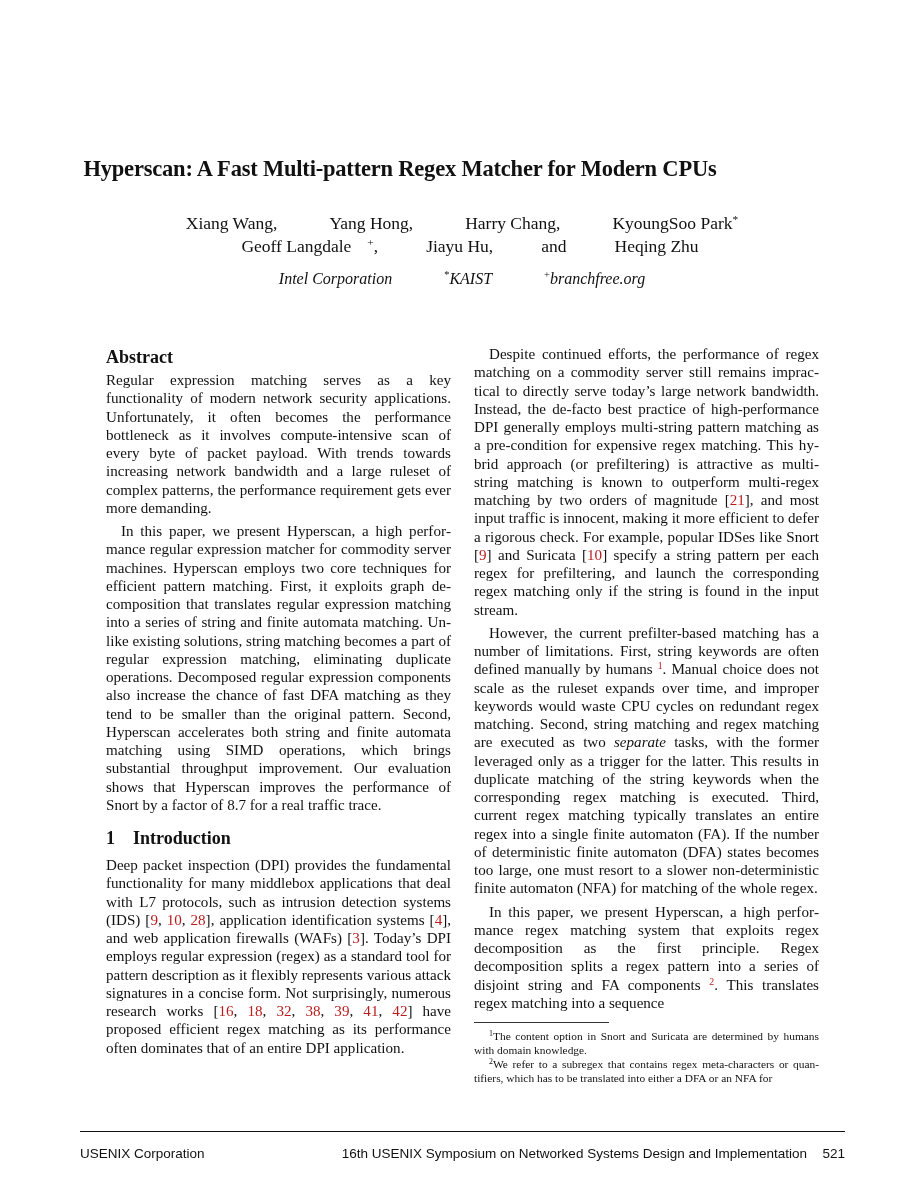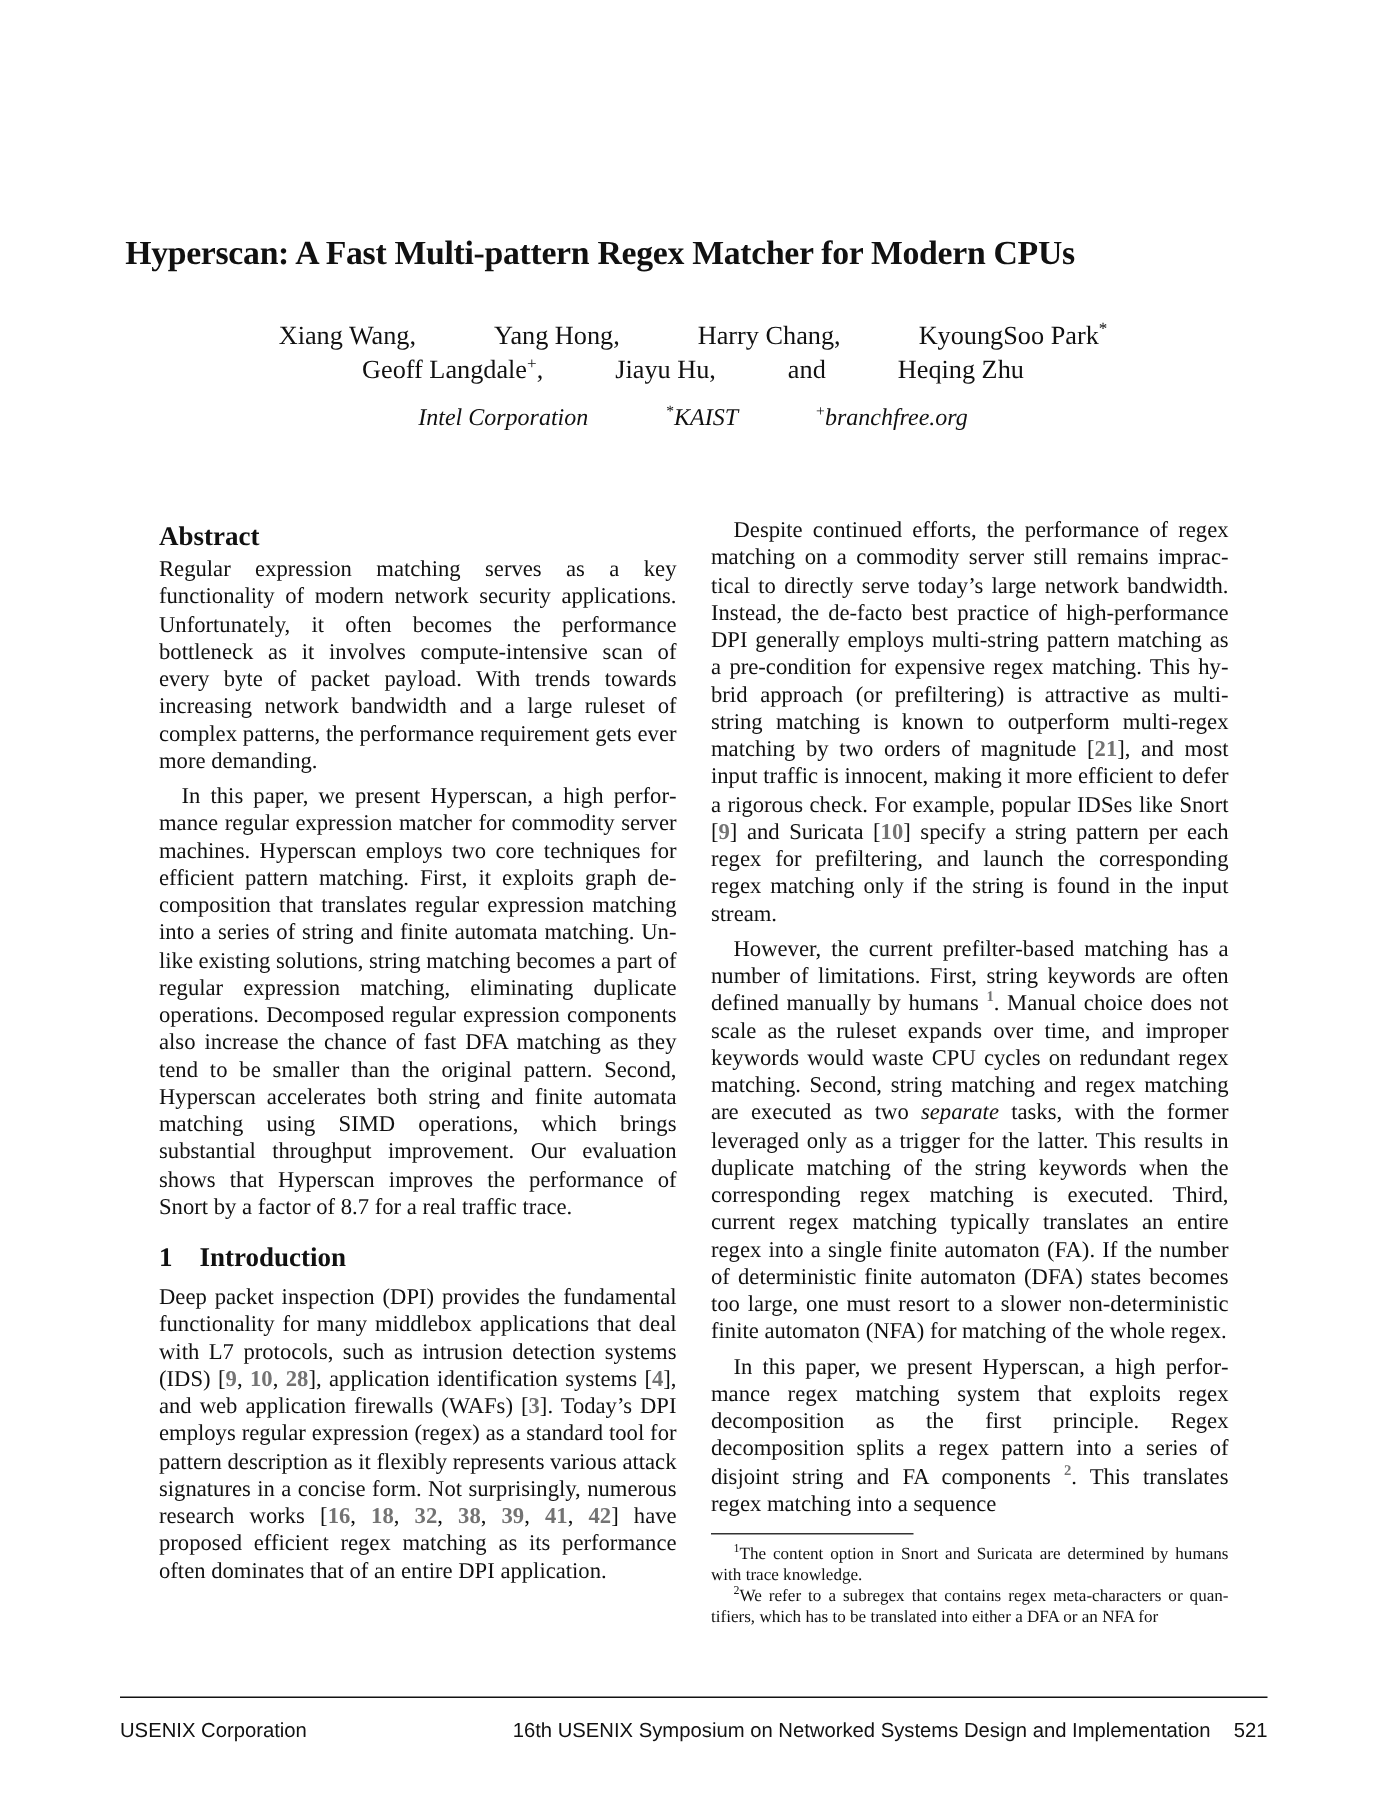--- a/index.html
+++ b/index.html
@@ -19,21 +19,21 @@
     .col { position: absolute; top: 345px; width: 345px; font-size: 15.1px; line-height: 18.25px;
            text-align: justify; hyphens: manual; }
     .col-left { left: 106px; }
     .col-right { left: 474px; }
     h2 { font-size: 18px; font-weight: bold; margin: 0; line-height: 24px; }
     .abstract-h { margin-bottom: 2px; }
     .intro-h { margin-top: 12px; margin-bottom: 6px; }
     .intro-h .num { display: inline-block; width: 27px; }
     p { margin: 0 0 5px 0; }
     p.indent { text-indent: 15px; }
-    .cite { color: #737373; font-weight: bold; }
+    .cite { color: #b91c1c; }
     em { font-style: italic; }
     .fn-rule { width: 135px; border-top: 1px solid #333; margin: 10px 0 6px 0; }
     .footnote { font-size: 11.4px; line-height: 14px; text-align: justify; }
     .footnote p { text-indent: 15px; margin: 0; }
     .footnote sup { font-size: 0.7em; }
     .page-rule { position: absolute; left: 80px; width: 765px; top: 1131px; border-top: 1.5px solid #111; }
     .footer { position: absolute; top: 1146px; left: 80px; width: 765px; font-family: "Liberation Sans", "DejaVu Sans", sans-serif;
               font-size: 13.5px; color: #111; }
     .footer .left { position: absolute; left: 0; }
     .footer .center { position: absolute; right: 38px; }
@@ -45,21 +45,21 @@
 <div class="title">Hyperscan: A Fast Multi-pattern Regex Matcher for Modern CPUs</div>
 
 <div class="authors">
   <div class="row row1">
     <span><span style="margin:0">Xiang Wang,</span></span>
     <span><span style="margin:0">Yang Hong,</span></span>
     <span><span style="margin:0">Harry Chang,</span></span>
     <span><span style="margin:0">KyoungSoo Park</span><sup>*</sup></span>
   </div>
   <div class="row row2">
-    <span><span style="margin:0">Geoff Langdale</span><sup>+</sup><span style="margin:0">,</span></span>
+    <span><span style="margin:16px">Geoff Langdale</span><sup>+</sup><span style="margin:0">,</span></span>
     <span><span style="margin:0">Jiayu Hu,</span></span>
     <span><span style="margin:0">and</span></span>
     <span><span style="margin:0">Heqing Zhu</span></span>
   </div>
 </div>
 
 <div class="affil">
   <span><span style="margin:0">Intel Corporation</span></span>
   <span><sup>*</sup><span style="margin:0">KAIST</span></span>
   <span><sup>+</sup><span style="margin:0">branchfree.org</span></span>
@@ -74,21 +74,21 @@
   <p><span>Deep packet inspection (DPI) provides the fundamental functionality for many middlebox applications that deal with L7 protocols, such as intrusion detection systems (IDS) [</span><a class="cite">9</a>, <a class="cite">10</a>, <a class="cite">28</a><span>], application identification systems [</span><a class="cite">4</a><span>], and web application firewalls (WAFs) [</span><a class="cite">3</a><span>]. Today’s DPI employs regular expression (regex) as a standard tool for pattern description as it flexibly represents various attack signatures in a concise form. Not surprisingly, numerous research works [</span><a class="cite">16</a>, <a class="cite">18</a>, <a class="cite">32</a>, <a class="cite">38</a>, <a class="cite">39</a>, <a class="cite">41</a>, <a class="cite">42</a><span>] have proposed efficient regex matching as its performance often dominates that of an entire DPI application.</span></p>
 </div>
 
 <div class="col col-right">
   <p class="indent"><span>Despite continued efforts, the performance of regex matching on a commodity server still remains imprac­tical to directly serve today’s large network bandwidth. Instead, the de-facto best practice of high-performance DPI generally employs multi-string pattern matching as a pre-condition for expensive regex matching. This hy­brid approach (or prefiltering) is attractive as multi-string matching is known to outperform multi-regex matching by two orders of magnitude [</span><a class="cite">21</a><span>], and most input traffic is innocent, making it more efficient to defer a rigorous check. For example, popular IDSes like Snort [</span><a class="cite">9</a><span>] and Suricata [</span><a class="cite">10</a><span>] specify a string pattern per each regex for prefiltering, and launch the corresponding regex matching only if the string is found in the input stream.</span></p>
   <p class="indent"><span>However, the current prefilter-based matching has a number of limitations. First, string keywords are often defined manually by humans </span><sup><a class="cite">1</a></sup><span>. Manual choice does not scale as the ruleset expands over time, and improper key­words would waste CPU cycles on redundant regex match­ing. Second, string matching and regex matching are ex­ecuted as two </span><em>separate</em><span> tasks, with the former leveraged only as a trigger for the latter. This results in duplicate matching of the string keywords when the corresponding regex matching is executed. Third, current regex match­ing typically translates an entire regex into a single finite automaton (FA). If the number of deterministic finite au­tomaton (DFA) states becomes too large, one must resort to a slower non-deterministic finite automaton (NFA) for matching of the whole regex.</span></p>
   <p class="indent"><span>In this paper, we present Hyperscan, a high perfor­mance regex matching system that exploits regex decom­position as the first principle. Regex decomposition splits a regex pattern into a series of disjoint string and FA com­ponents </span><sup><a class="cite">2</a></sup><span>. This translates regex matching into a sequence</span></p>
 
   <div class="fn-rule"></div>
   <div class="footnote">
-    <p><sup>1</sup><span>The content option in Snort and Suricata are determined by humans with trace knowledge.</span></p>
+    <p><sup>1</sup><span>The content option in Snort and Suricata are determined by humans with domain knowledge.</span></p>
     <p><sup>2</sup><span>We refer to a subregex that contains regex meta-characters or quan­tifiers, which has to be translated into either a DFA or an NFA for</span></p>
   </div>
 </div>
 
 <div class="page-rule"></div>
 <div class="footer">
   <span class="left">USENIX Corporation</span>
   <span class="center">16th USENIX Symposium on Networked Systems Design and Implementation</span>
   <span class="pno">521</span>
 </div>

